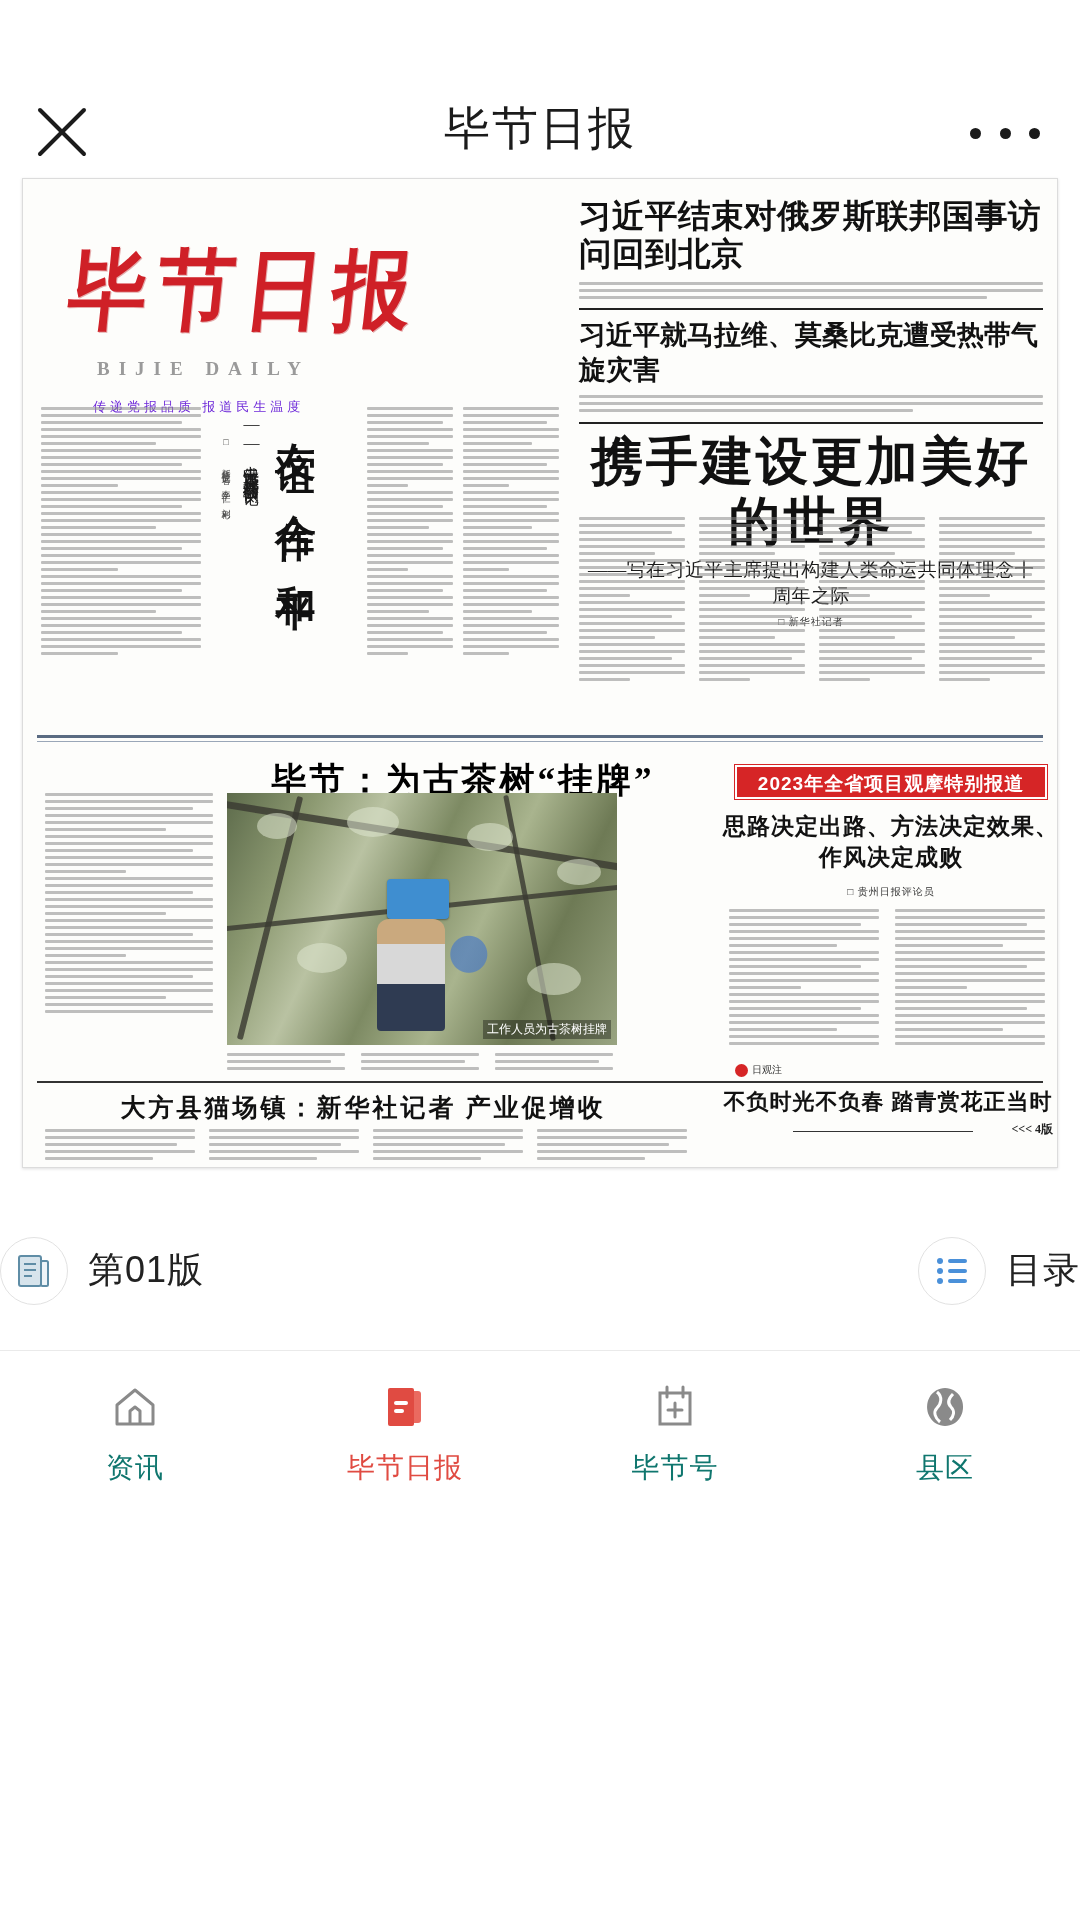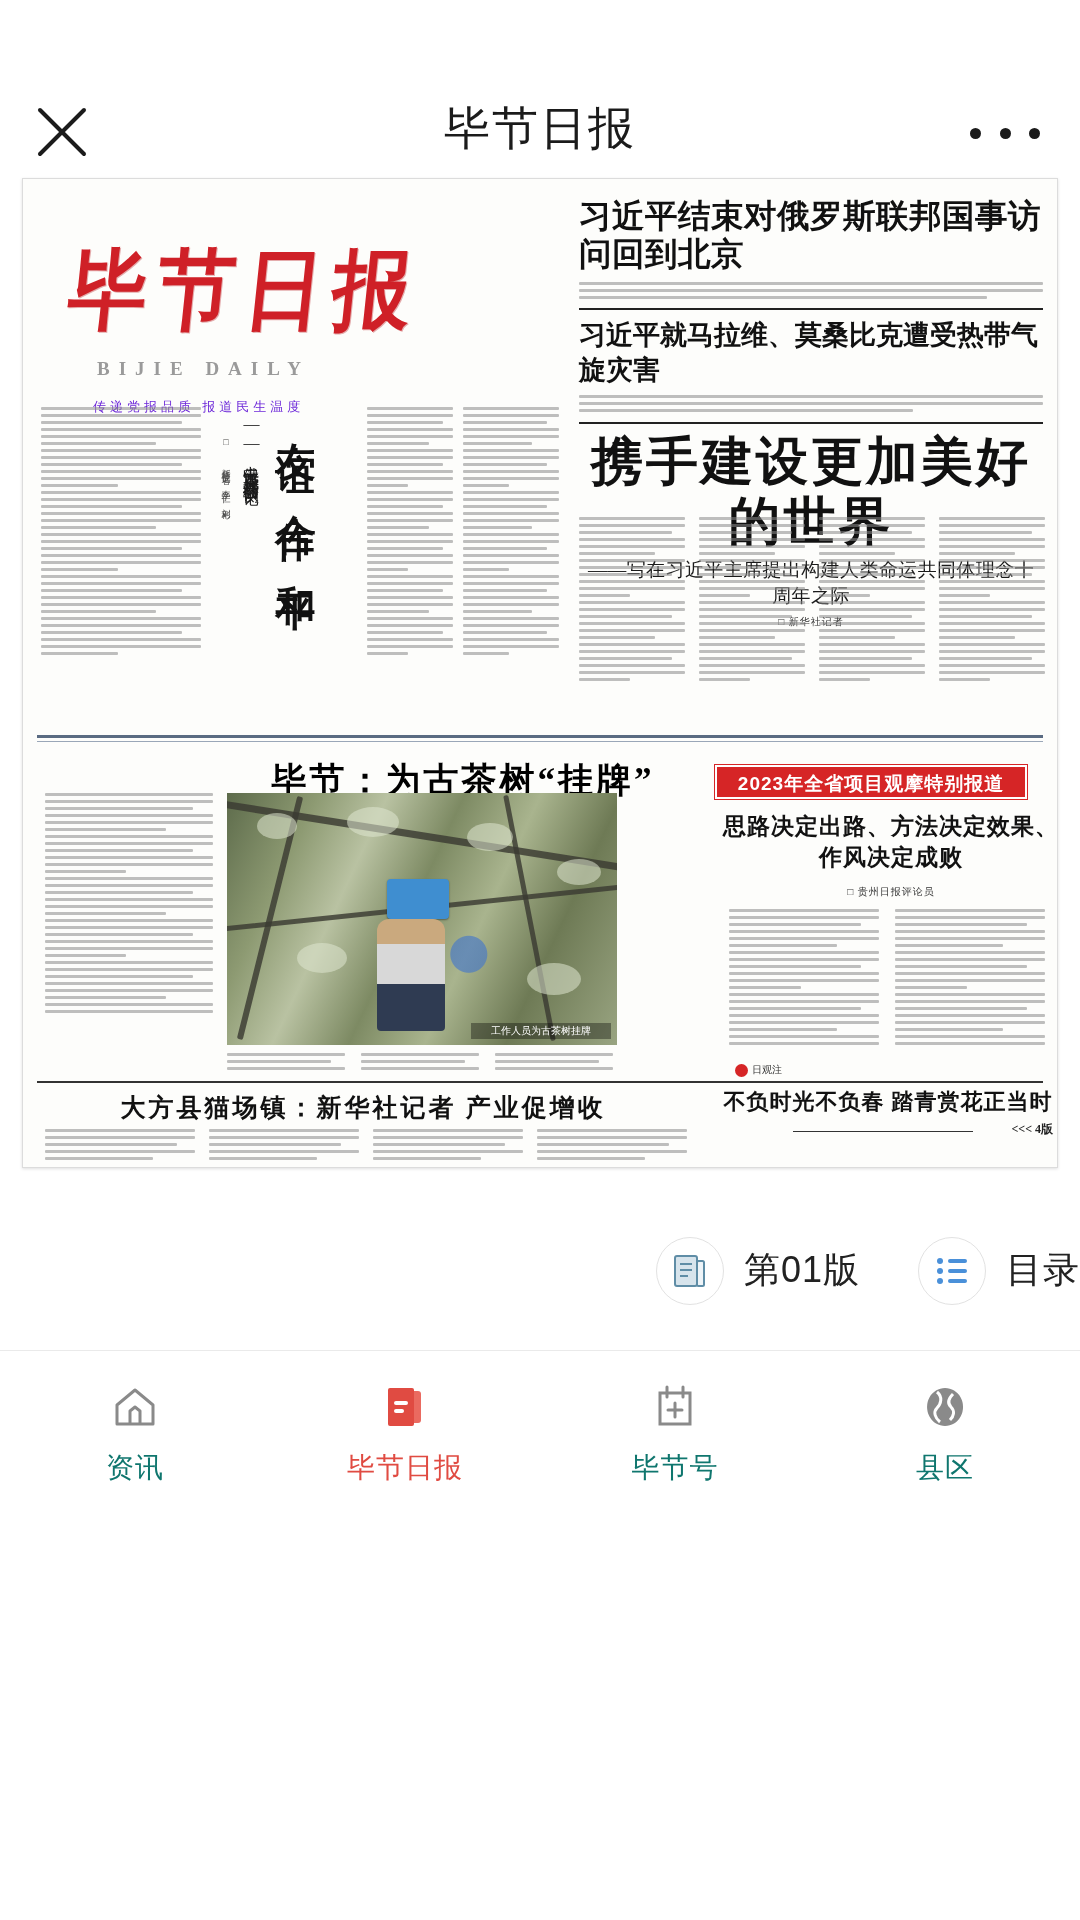--- a/index.html
+++ b/index.html
@@ -96,24 +96,24 @@
     background:
       radial-gradient(circle at 62% 64%, rgba(70,120,200,.65) 0 18px, rgba(0,0,0,0) 19px),
       linear-gradient(115deg, #5d6b4b 0%, #8d9a72 18%, #b9c2a2 32%, #7d8a63 47%, #a9b48e 62%, #6e7a55 78%, #99a481 100%);
     overflow:hidden;
   }
   .photo .branch { position:absolute; background:#3b3a32; opacity:.82; border-radius:2px;}
   .photo .leaf { position:absolute; background:#dfe6cf; opacity:.55; border-radius:50%; }
   .photo .tablet { position:absolute; left:160px; top:86px; width:62px; height:40px; background:#3f8ed0; border-radius:4px; box-shadow:0 1px 2px rgba(0,0,0,.4);}
   .photo .person { position:absolute; left:150px; top:126px; width:68px; height:112px;
                    background:linear-gradient(180deg,#caa97e 0 22%, #d8d8d8 22% 58%, #2f3b52 58% 100%); border-radius:12px 12px 4px 4px;}
-  .photo-cap { position:absolute; right:6px; bottom:6px; font-size:10px; color:#fff; background:rgba(0,0,0,.35); padding:1px 20px;}
+  .photo-cap { position:absolute; right:6px; bottom:6px; font-size:12px; color:#fff; background:rgba(0,0,0,.35); padding:1px 4px;}
 
   .banner {
-    position:absolute; left:692px; top:586px; width:312px; height:34px; background:#d62526;
+    position:absolute; left:712px; top:586px; width:312px; height:34px; background:#d62526;
     color:#fff; font-size:19px; font-weight:700; letter-spacing:1px; text-align:center; line-height:34px;
     font-family:"Liberation Sans","DejaVu Sans",sans-serif; border:2px solid #fff; outline:1px solid #d62526;
   }
   .banner-hl { position:absolute; left:700px; top:632px; width:336px; text-align:center;
                font-size:23px; font-weight:700; line-height:1.35; color:#111; letter-spacing:1px;
                font-family:"Liberation Serif","DejaVu Serif",serif;}
   .banner-by { position:absolute; left:700px; top:706px; width:336px; text-align:center; font-size:10px; color:#333; letter-spacing:1px;}
 
   
   .bot-rule { position:absolute; left:14px; right:14px; height:2px; background:#333; top:876px; }
@@ -122,21 +122,21 @@
                font-family:"Liberation Serif","DejaVu Serif",serif; }
   .tagline { position:absolute; left:700px; top:900px; width:330px; text-align:center;
              font-size:22px; font-weight:700; letter-spacing:1px; color:#111;
              font-family:"Liberation Sans","DejaVu Sans",sans-serif;}
   .tag-page { position:absolute; left:700px; top:934px; width:330px; text-align:right; font-size:12px; color:#222; font-weight:700;}
   .tag-line { position:absolute; left:770px; top:944px; width:180px; height:1px; background:#333;}
   .redmark { position:absolute; left:712px; top:866px; display:flex; align-items:center; gap:4px; font-size:10px; color:#333;}
   .redmark .dot { width:13px; height:13px; border-radius:50%; background:#d62526; }
 
   
-  .actions { flex:0 0 165px; display:flex; align-items:center; justify-content:flex-end; gap:58px; background:#fff; padding-top:6px;}
+  .actions { flex:0 0 165px; display:flex; align-items:center; justify-content:space-between; gap:44px; background:#fff; padding-top:6px;}
   .action { display:flex; align-items:center; gap:20px; cursor:pointer; }
   .act-circle { width:68px; height:68px; border-radius:50%; border:1px solid #e2e2e2; display:flex; align-items:center; justify-content:center; background:#fff;}
   .act-label { font-size:36px; color:#222; letter-spacing:1px; }
 
   
   .tabbar { flex:1 1 auto; border-top:1px solid #eaeaea; display:flex; align-items:flex-start; padding-top:26px; background:#fff;}
   .tab { flex:1; display:flex; flex-direction:column; align-items:center; gap:12px; cursor:pointer; }
   .tab .ic { width:60px; height:60px; display:flex; align-items:center; justify-content:center;}
   .tab .lb { font-size:28px; color:#0f766e; letter-spacing:1px;}
   .tab.active .lb { color:#e04b42; }

